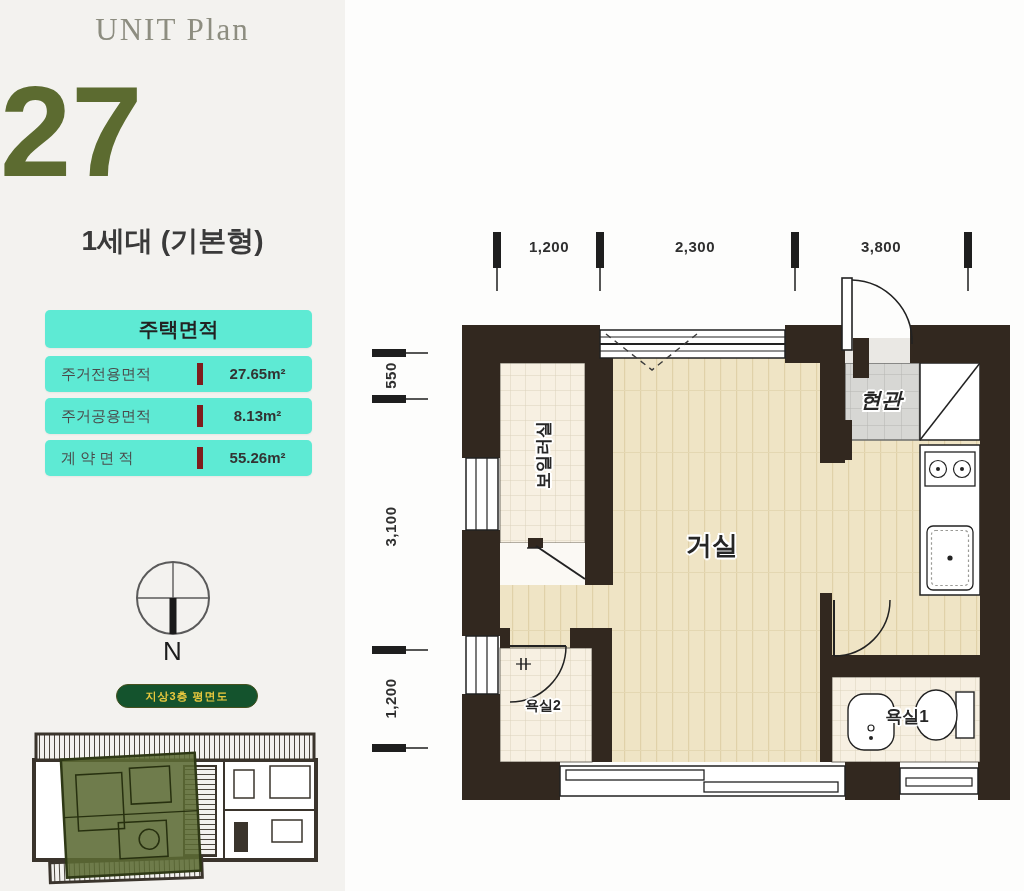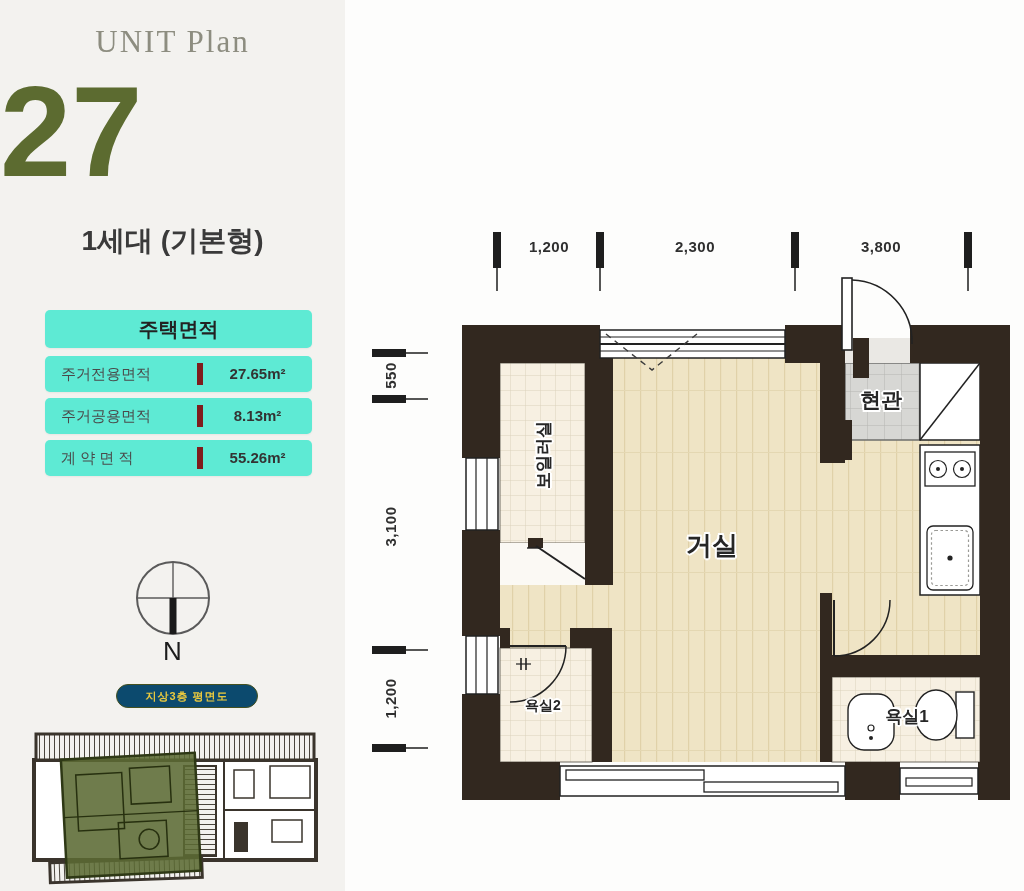--- a/index.html
+++ b/index.html
@@ -8,21 +8,21 @@
     background:#fdfdfc;
     font-family:"Liberation Sans",sans-serif;
     -webkit-font-smoothing:antialiased;
   }
   
   .sidebar{
     position:absolute;left:0;top:0;width:345px;height:891px;
     background:#f3f2ef;
   }
   .plan-label{
-    position:absolute;left:0;top:24px;width:345px;text-align:center;
+    position:absolute;left:0;top:12px;width:345px;text-align:center;
     font-family:"Liberation Serif",serif;
     font-size:31px;letter-spacing:2px;color:#8d8d80;font-weight:500;
   }
   .unit-number{
     position:absolute;left:0;top:68px;width:345px;text-align:left;
     font-size:128px;line-height:1;font-weight:700;color:#5c6b30;
   }
   .unit-type{
     position:absolute;left:0;top:222px;width:345px;text-align:center;
     font-size:28px;font-weight:700;color:#3a3a3a;
@@ -46,35 +46,35 @@
     flex:1;text-align:center;font-size:15px;color:#333;font-weight:600;
     border-left:6px solid #7f1d1d;height:22px;line-height:22px;
   }
   .compass{position:absolute;left:133px;top:558px;width:80px;height:80px;}
   .north-label{
     position:absolute;left:0;top:636px;width:345px;text-align:center;
     font-size:26px;color:#1c1c1c;
   }
   .floor-badge{
     position:absolute;left:116px;top:684px;width:140px;height:22px;
-    background:#0c4a6e;border-radius:12px;border:1px solid #45511f;
+    background:#14532d;border-radius:12px;border:1px solid #45511f;
     color:#eac93e;font-size:11px;font-weight:700;
     text-align:center;line-height:22px;letter-spacing:1px;
   }
   .key-plan{position:absolute;left:22px;top:722px;width:308px;height:165px;}
   
   .plan-svg{position:absolute;left:355px;top:225px;width:669px;height:610px;}
   .room-label{
     position:absolute;transform:translate(-50%,-50%);
     font-weight:700;color:#262626;white-space:nowrap;
     text-shadow:2px 0 0 #fff,-2px 0 0 #fff,0 2px 0 #fff,0 -2px 0 #fff,
       1.5px 1.5px 0 #fff,-1.5px 1.5px 0 #fff,1.5px -1.5px 0 #fff,-1.5px -1.5px 0 #fff;
   }
   .rl-living {left:712px;top:545px;font-size:26px;}
-  .rl-entr   {left:881px;top:400px;font-size:21px;}
+  .rl-entr   {left:881px;top:400px;font-size:21px;font-style:italic;}
   .rl-bath2  {left:543px;top:706px;font-size:14px;}
   .rl-bath1  {left:907px;top:716px;font-size:17px;}
   .rl-boiler {left:543px;top:455px;font-size:17px;
               transform:translate(-50%,-50%) rotate(-90deg);}
   .dim{
     position:absolute;width:90px;text-align:center;
     font-size:15px;font-weight:600;color:#2f2f2f;letter-spacing:.5px;
   }
   .dim-v{transform:rotate(-90deg);}
   .dt1{left:504px;top:238px;} .dt2{left:650px;top:238px;} .dt3{left:836px;top:238px;}

